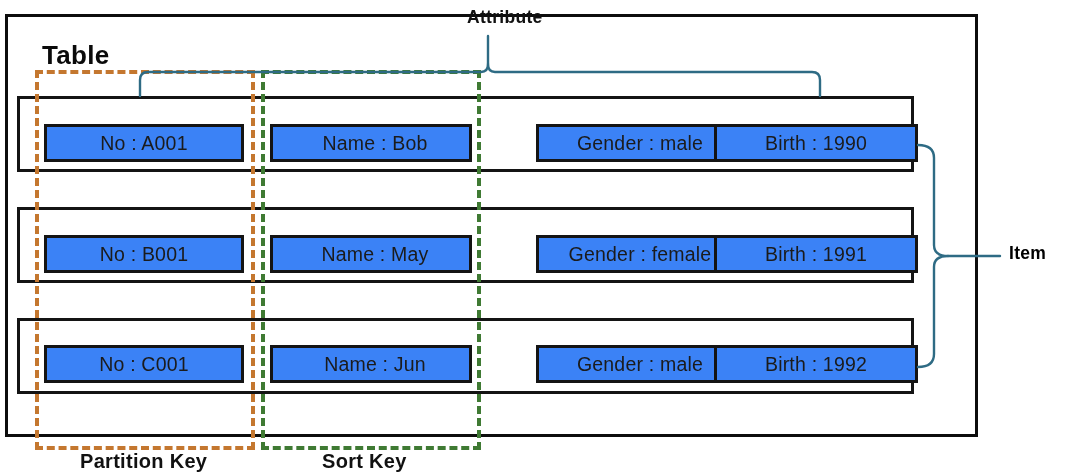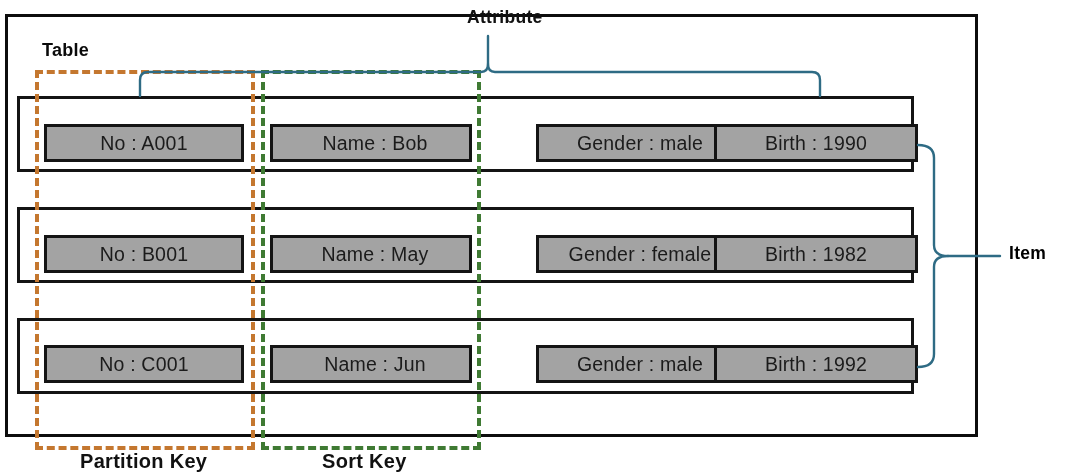--- a/index.html
+++ b/index.html
@@ -47,21 +47,21 @@
     border: 3px solid #141414;
     box-sizing: border-box;
     height: 38px;
     display: flex;
     align-items: center;
     justify-content: center;
     font-size: 19.5px;
     color: #1b1b1b;
     letter-spacing: 0.2px;
     white-space: nowrap;
-    background: #a3a3a3;
+    background: #3b82f6;
   }
   .c0 { left: 44px;  width: 200px; }
   .c1 { left: 270px; width: 202px; padding-left: 8px; }
   .c2 { left: 492px; width: 208px; margin-left: 44px; }
   .c3 { left: 714px; width: 204px; }
   .y1 { top: 124px; }
   .y2 { top: 235px; }
   .y3 { top: 345px; }
 
   
@@ -96,21 +96,21 @@
     letter-spacing: 0.3px;
   }
   .key-label.partition { left: 80px;  top: 450px; }
   .key-label.sort      { left: 322px; top: 450px; }
 
   
   .table-label {
     position: absolute;
     left: 42px;
     top: 40px;
-    font-size: 18px;
+    font-size: 26px;
     font-weight: bold;
     color: #0a0a0a;
     letter-spacing: 0.3px;
   }
 
   
   .attribute-label {
     position: absolute;
     left: 443px;
     top: 7px;
@@ -159,21 +159,21 @@
   <div class="item-row r1"></div>
   <div class="attr-cell c0 y1">No : A001</div>
   <div class="attr-cell c1 y1">Name : Bob</div>
   <div class="attr-cell c2 y1">Gender : male</div>
   <div class="attr-cell c3 y1">Birth : 1990</div>
 
   <div class="item-row r2"></div>
   <div class="attr-cell c0 y2">No : B001</div>
   <div class="attr-cell c2 y2">Gender : female</div>
   <div class="attr-cell c1 y2">Name : May</div>
-  <div class="attr-cell c3 y2">Birth : 1982</div>
+  <div class="attr-cell c3 y2">Birth : 1991</div>
 
   <div class="item-row r3"></div>
   <div class="attr-cell c0 y3">No : C001</div>
   <div class="attr-cell c1 y3">Name : Jun</div>
   <div class="attr-cell c2 y3">Gender : male</div>
   <div class="attr-cell c3 y3">Birth : 1992</div>
 
   <div class="key-box partition"></div>
 
   <div class="key-box sort"></div>

